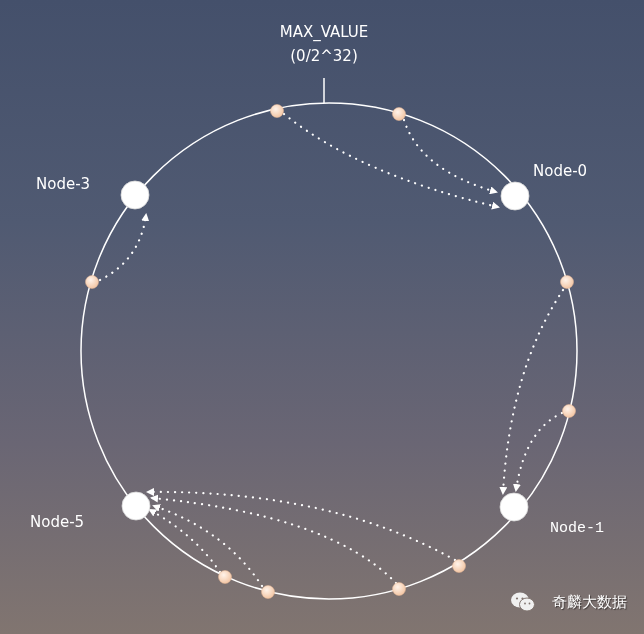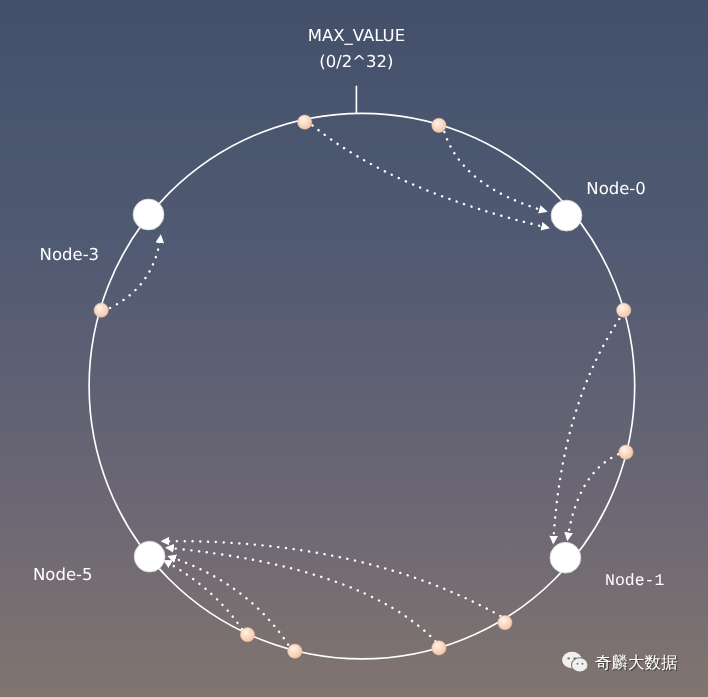--- a/index.html
+++ b/index.html
@@ -9,21 +9,21 @@
       font-family: "DejaVu Sans", "Liberation Sans", sans-serif;
       position: relative;
     }
     .label {
       position: absolute; color: #ffffff; font-size: 15px; white-space: nowrap;
     }
     #max-label { left: 0; width: 648px; top: 20px; text-align: center; line-height: 24px; font-size: 15px; }
     #max-label div { display: block; }
     svg { position: absolute; left: 0; top: 0; }
     .watermark {
-      position: absolute; left: 510px; top: 592px; display: flex; align-items: center; gap: 5px;
+      position: absolute; left: 510px; top: 592px; display: flex; align-items: center; gap: 16px;
       color: #ffffff; font-size: 15px; text-shadow: 1px 1px 1px rgba(0,0,0,0.5);
     }
   </style>
 </head>
 <body>
 
 <div id="max-label" class="label">
   <div>MAX_VALUE</div>
   <div>(0/2^32)</div>
 </div>
@@ -71,21 +71,21 @@
     <circle cx="515" cy="196" r="14" fill="#ffffff" stroke="#d8d8d8" stroke-width="0.8"></circle>
     <circle cx="514" cy="507" r="14" fill="#ffffff" stroke="#d8d8d8" stroke-width="0.8"></circle>
     <circle cx="136" cy="506" r="14" fill="#ffffff" stroke="#d8d8d8" stroke-width="0.8"></circle>
     <circle cx="135" cy="195" r="14" fill="#ffffff" stroke="#d8d8d8" stroke-width="0.8"></circle>
   </g>
 </svg>
 
 <div class="label" style="left:533px; top:162px;">Node-0</div>
 <div class="label" style="left:550px; top:520px;font-family:Liberation Mono, monospace;">Node-1</div>
 <div class="label" style="left:30px; top:513px;">Node-5</div>
-<div class="label" style="left:36px; top:175px;margin-top:47px;">Node-3</div>
+<div class="label" style="left:36px; top:175px;">Node-3</div>
 
 <div class="watermark">
   <svg width="26" height="20" viewBox="0 0 26 20" style="position:static">
     <ellipse cx="10" cy="8" rx="9" ry="7.5" fill="#f0f0f0"></ellipse>
     <ellipse cx="17" cy="12.5" rx="7.5" ry="6.5" fill="#f0f0f0" stroke="#817570" stroke-width="1"></ellipse>
     <circle cx="7" cy="6.5" r="1.1" fill="#817570"></circle>
     <circle cx="12.5" cy="6.5" r="1.1" fill="#817570"></circle>
     <circle cx="15" cy="11.5" r="0.9" fill="#817570"></circle>
     <circle cx="19.5" cy="11.5" r="0.9" fill="#817570"></circle>
   </svg>

